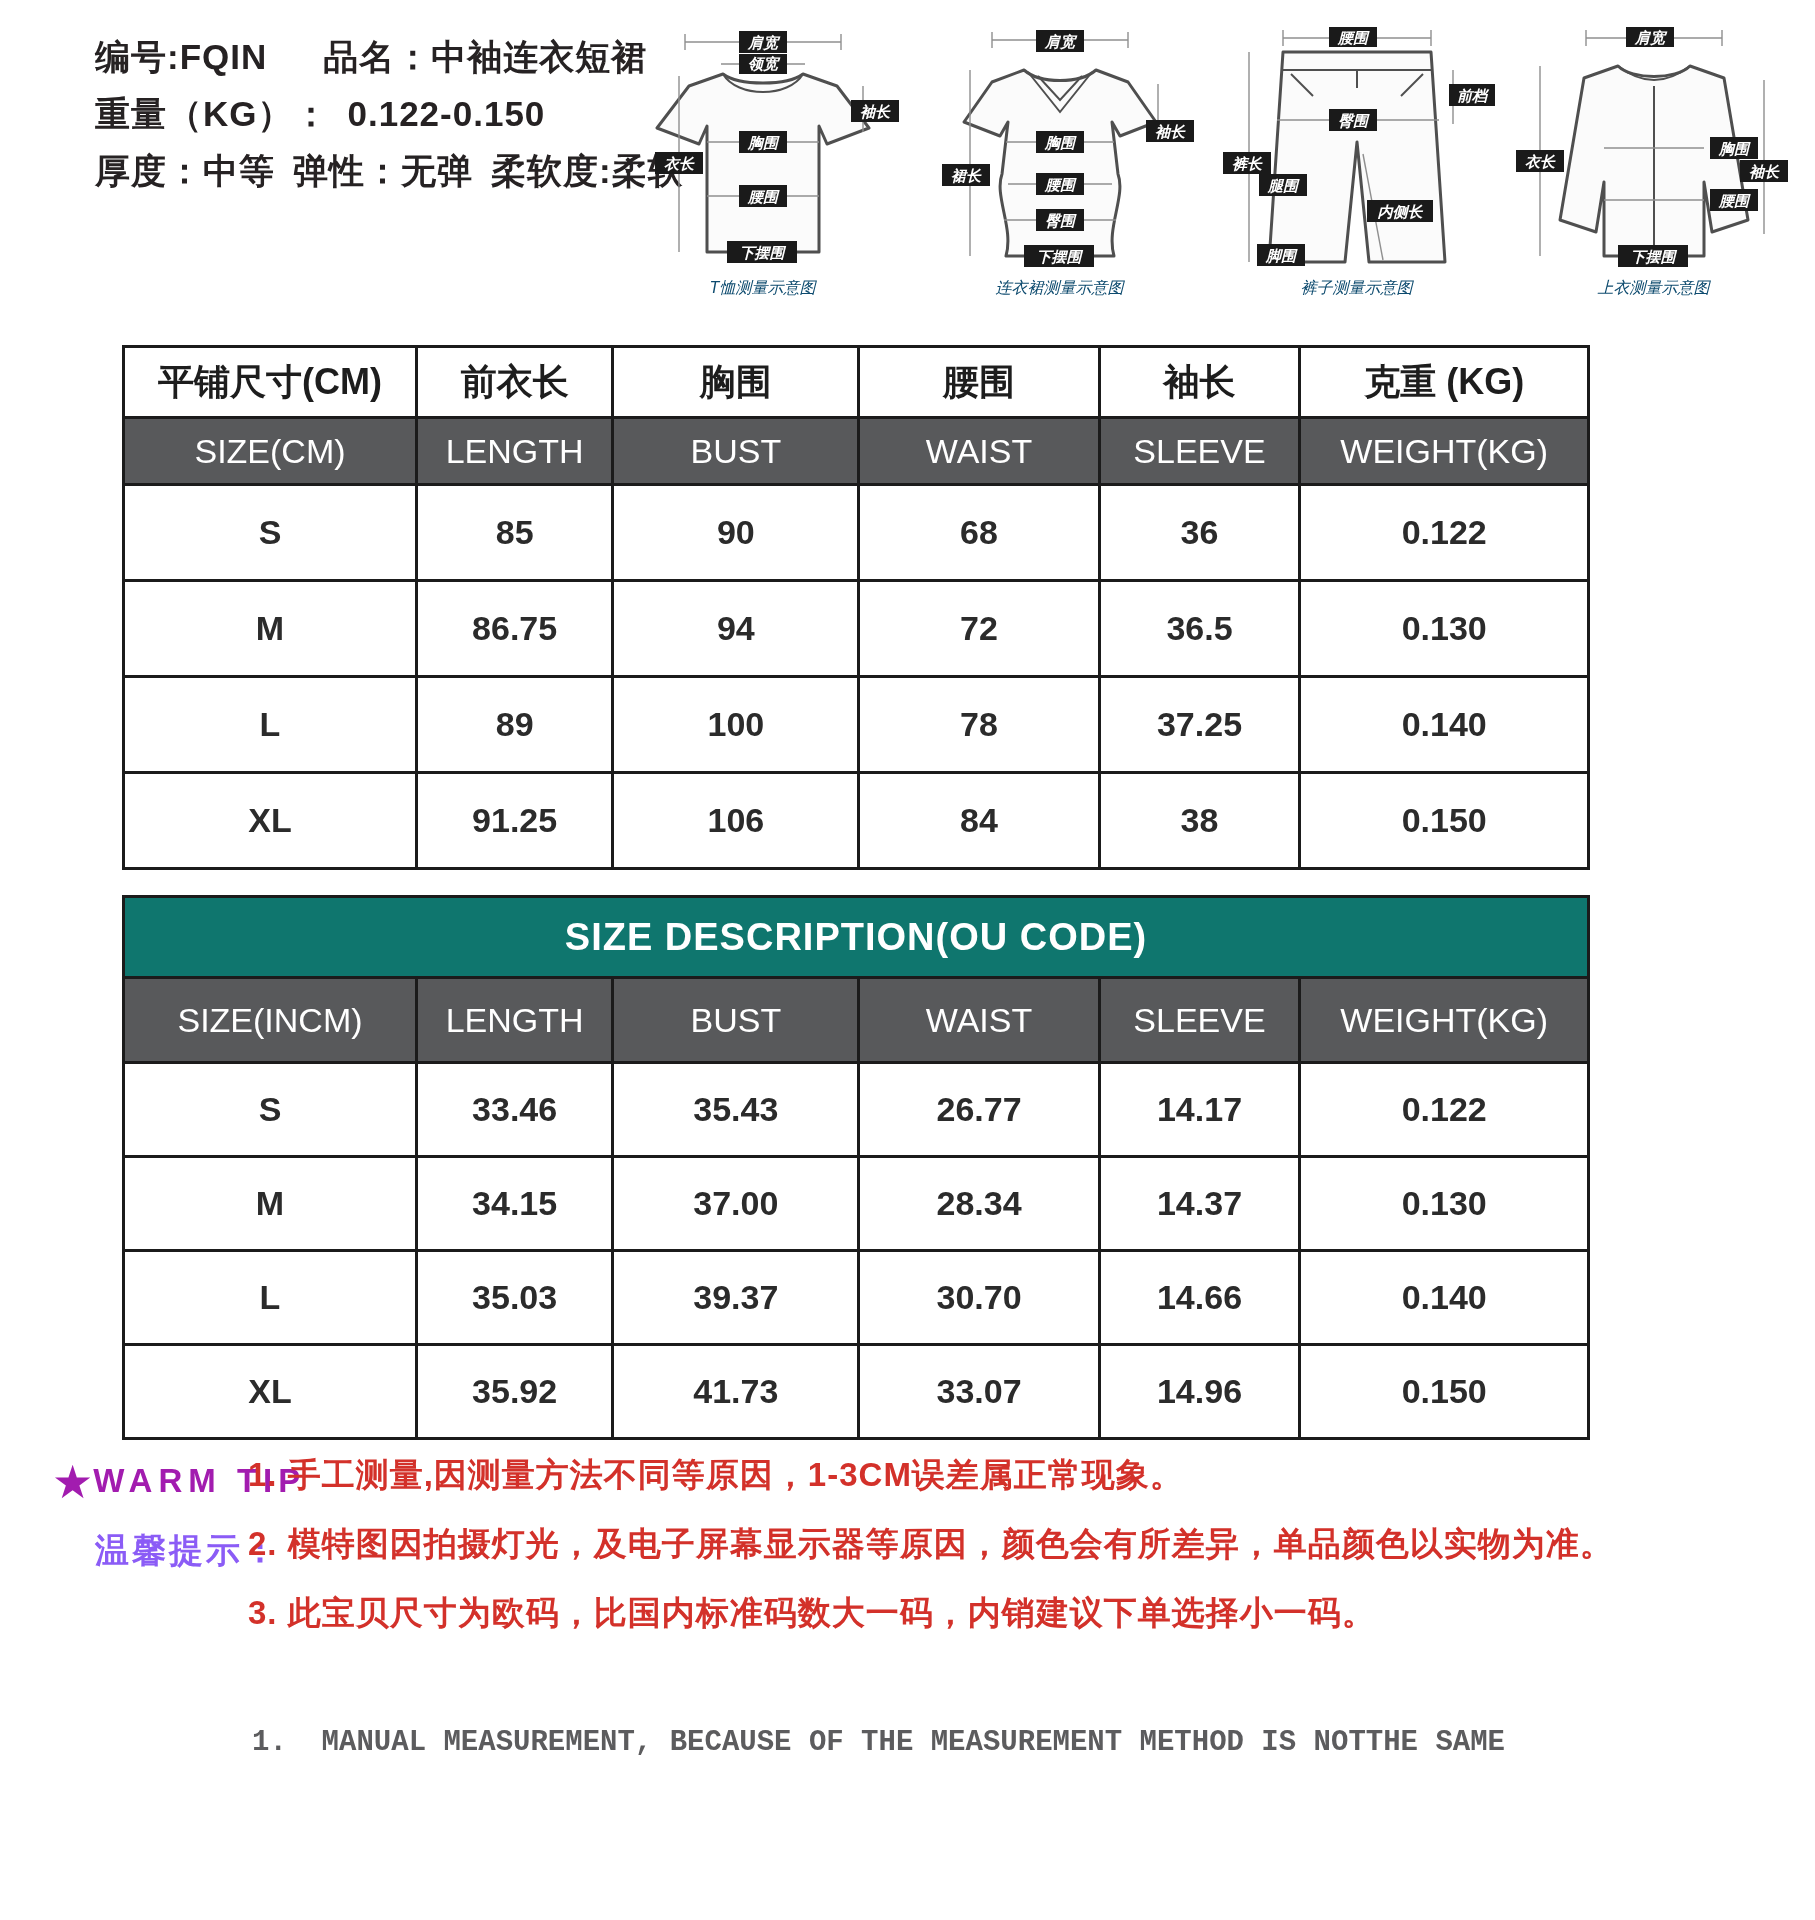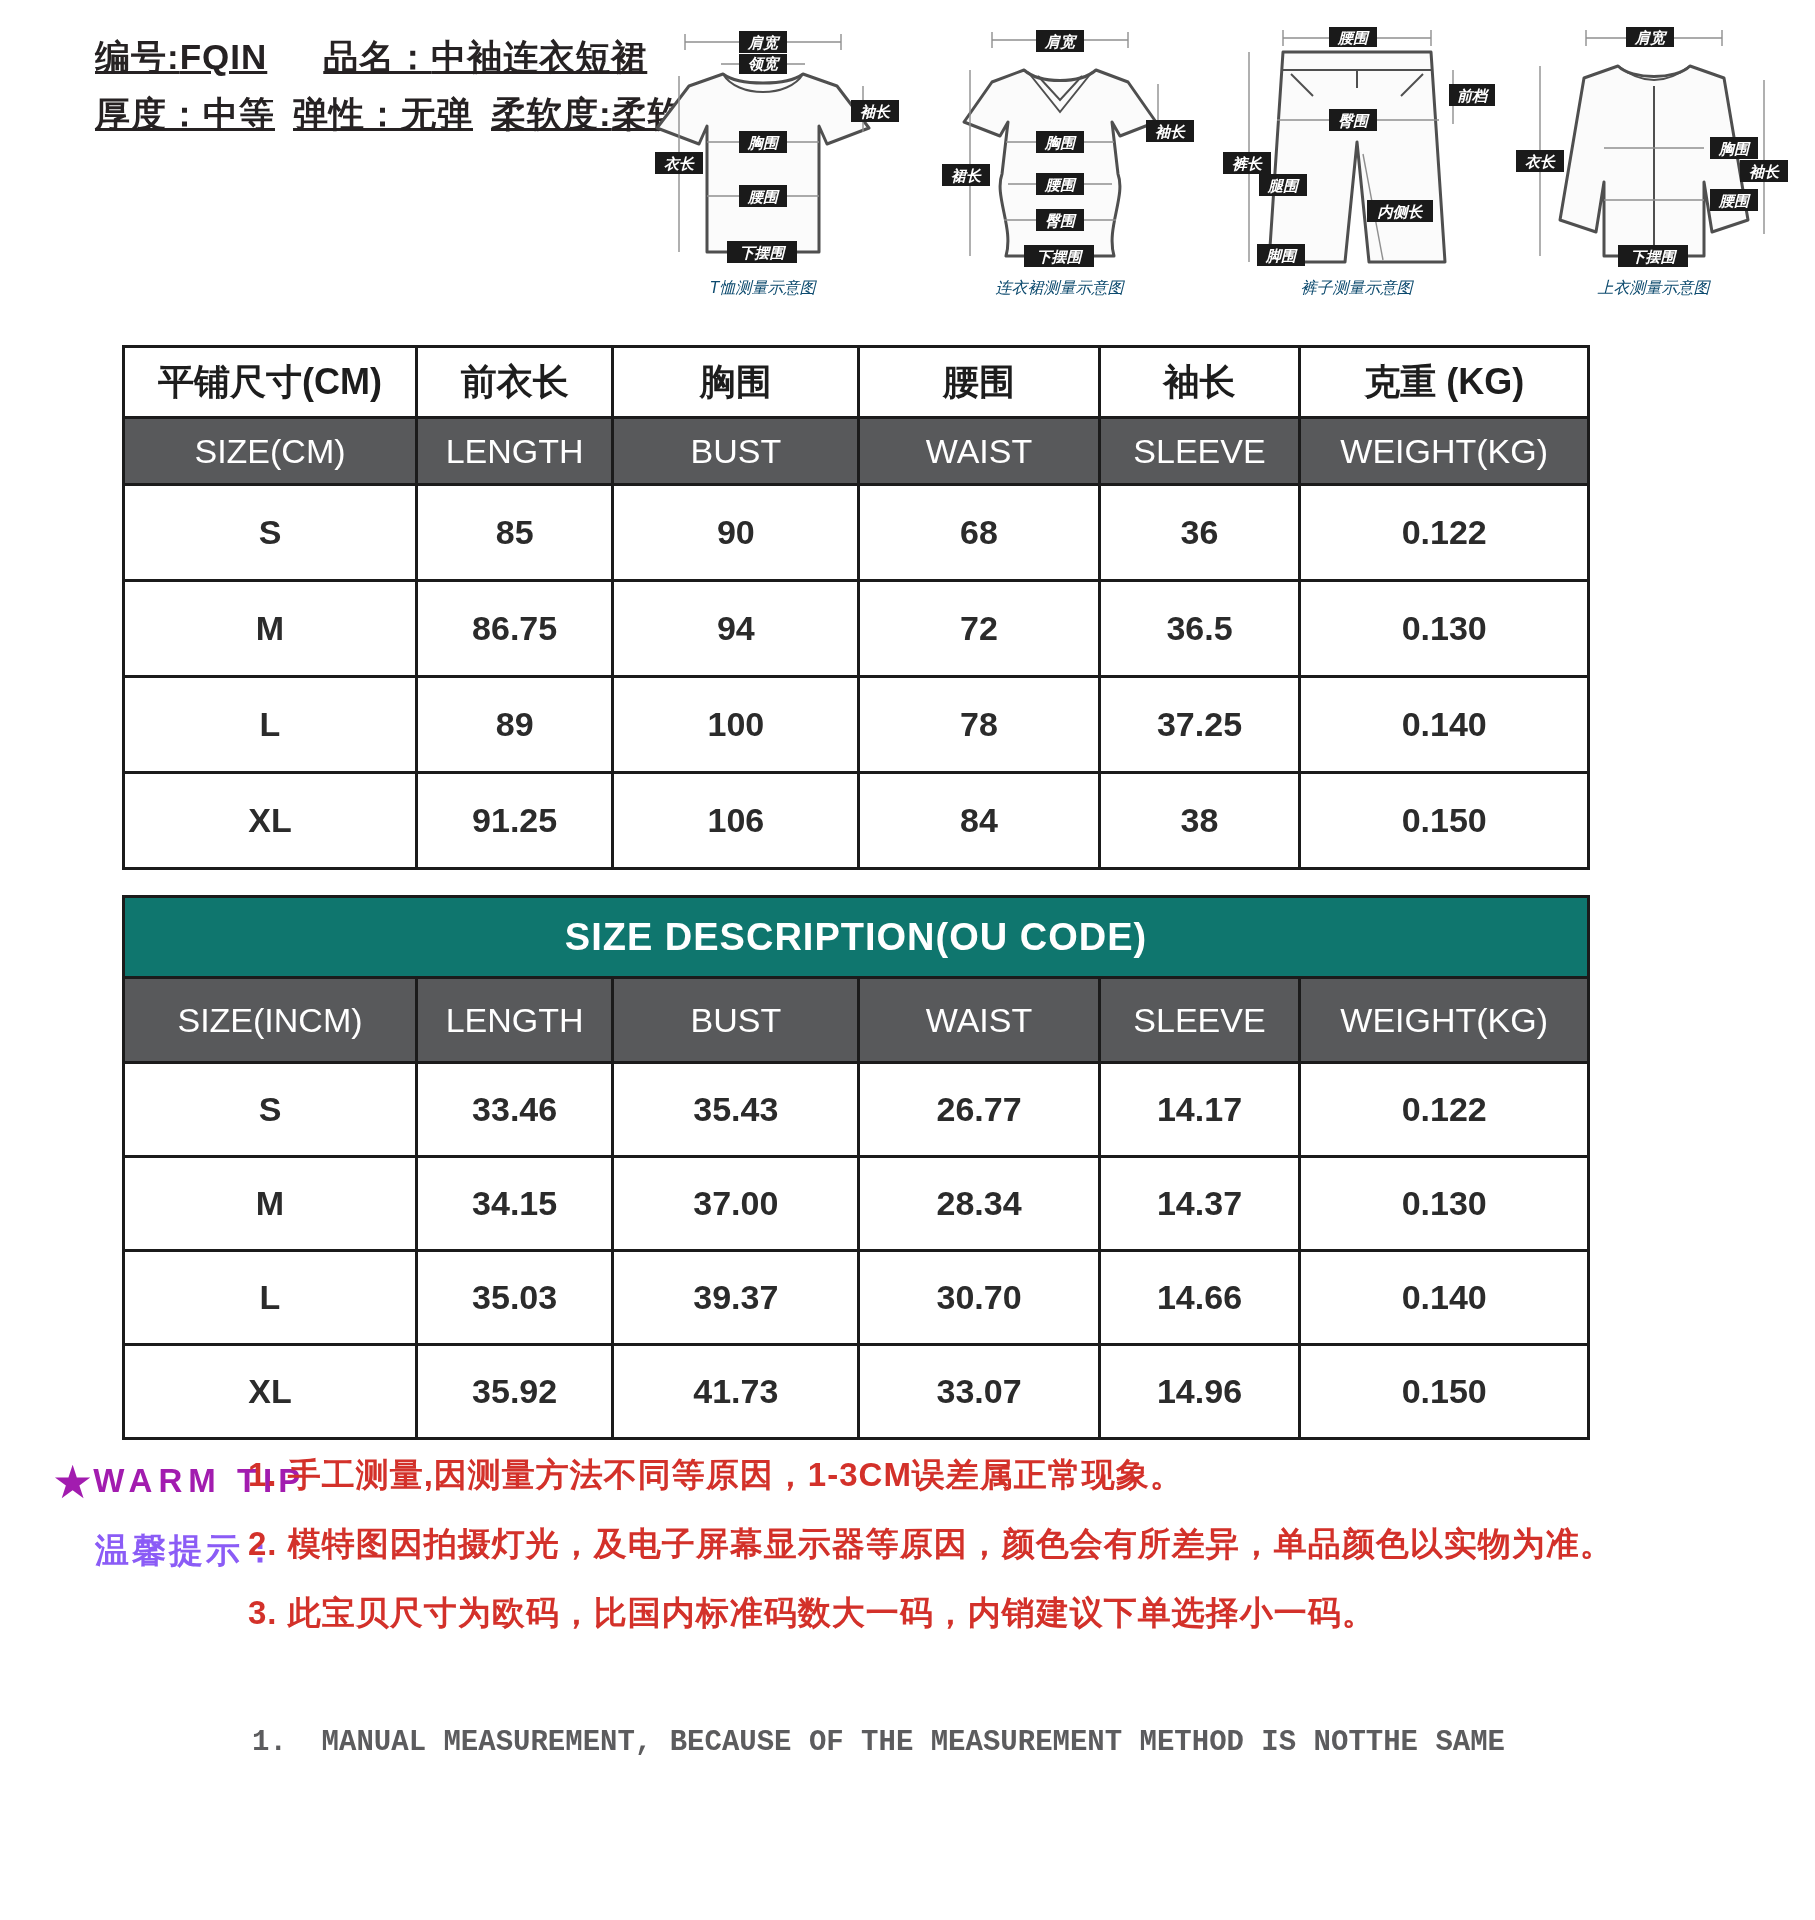--- a/index.html
+++ b/index.html
@@ -3,21 +3,21 @@
 <meta charset="utf-8">
 <style>
   html,body{margin:0;padding:0;}
   body{
     width:1815px;height:1920px;position:relative;overflow:hidden;
     background:#ffffff;color:#262223;
     font-family:"Liberation Sans","DejaVu Sans",sans-serif;
   }
   
   .info{position:absolute;left:95px;top:28px;font-size:35px;font-weight:600;letter-spacing:1px;}
-  .info .line{height:57px;line-height:57px;white-space:nowrap;text-decoration:underline;}
+  .info .line{height:57px;line-height:57px;white-space:nowrap;}
   .sp-lg{display:inline-block;width:56px;}
   .sp-md{display:inline-block;width:30px;}
   .sp-sm{display:inline-block;width:18px;}
   
   .diagrams{position:absolute;left:615px;top:24px;display:flex;gap:2px;font-style:italic;}
   .diagram{width:295px;display:flex;flex-direction:column;align-items:center;}
   .diagram svg{width:288px;height:252px;}
   .diagram .caption{font-size:16px;color:#0c4a6e;margin-top:2px;}
   .garment{fill:#fbfbfb;stroke:#4f4f4f;stroke-width:3;stroke-linejoin:round;}
   .gline{fill:none;stroke:#4f4f4f;stroke-width:2;}
@@ -48,20 +48,23 @@
     font-family:"Liberation Mono","DejaVu Sans Mono",monospace;
     font-size:29px;font-weight:700;line-height:38px;white-space:pre;
   }
 </style>
 </head>
 <body>
 
 <div class="info">
   <div class="line">
     <span>编号:</span><span>FQIN</span><span class="sp-lg"></span><span>品名：</span><span>中袖连衣短裙</span>
+  </div>
+  <div class="line">
+    <span>重量（KG）：</span><span class="sp-sm"></span><span>0.122-0.150</span>
   </div>
   <div class="line">
     <span>厚度：</span><span>中等</span><span class="sp-sm"></span><span>弹性：</span><span>无弹</span><span class="sp-sm"></span><span>柔软度:</span><span>柔软</span>
   </div>
 </div>
 
 <div class="diagrams">
 
   <div class="diagram">
     <svg viewBox="0 0 280 252">

